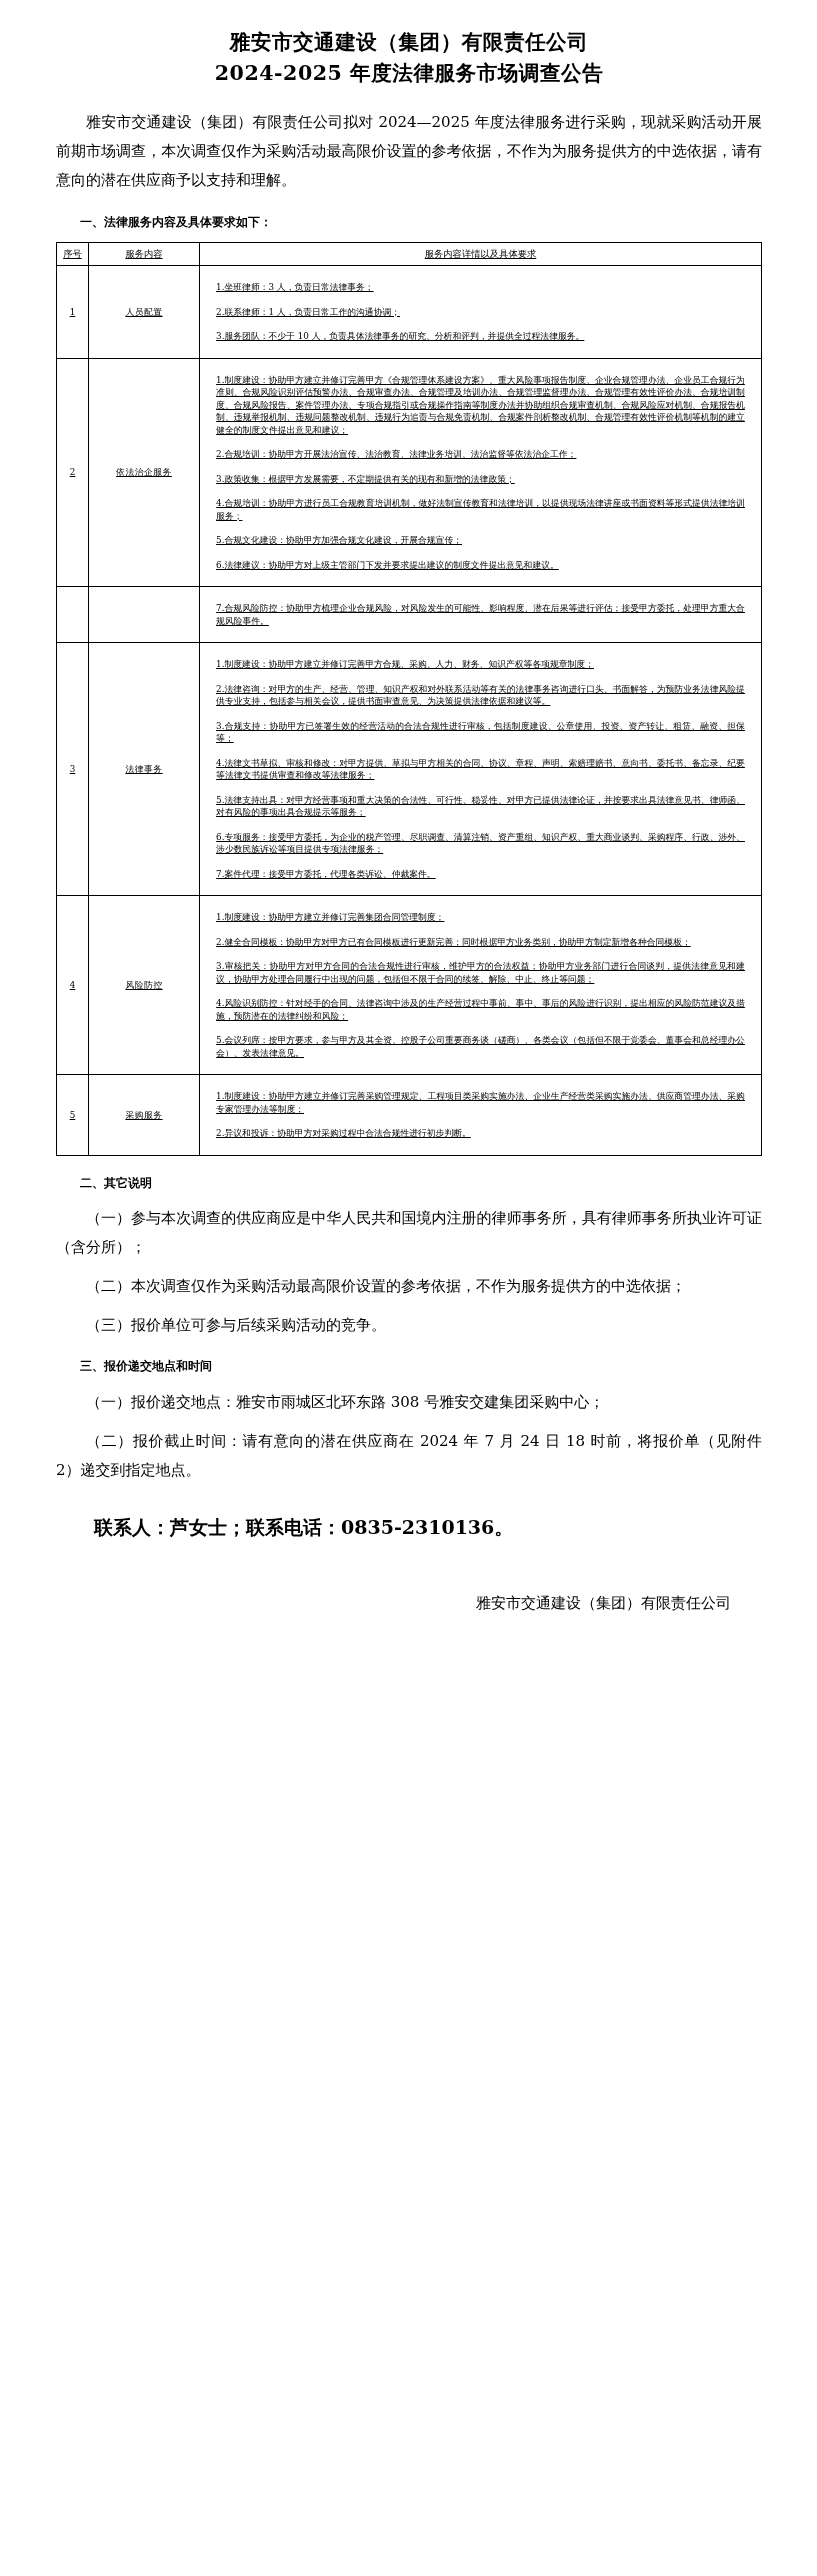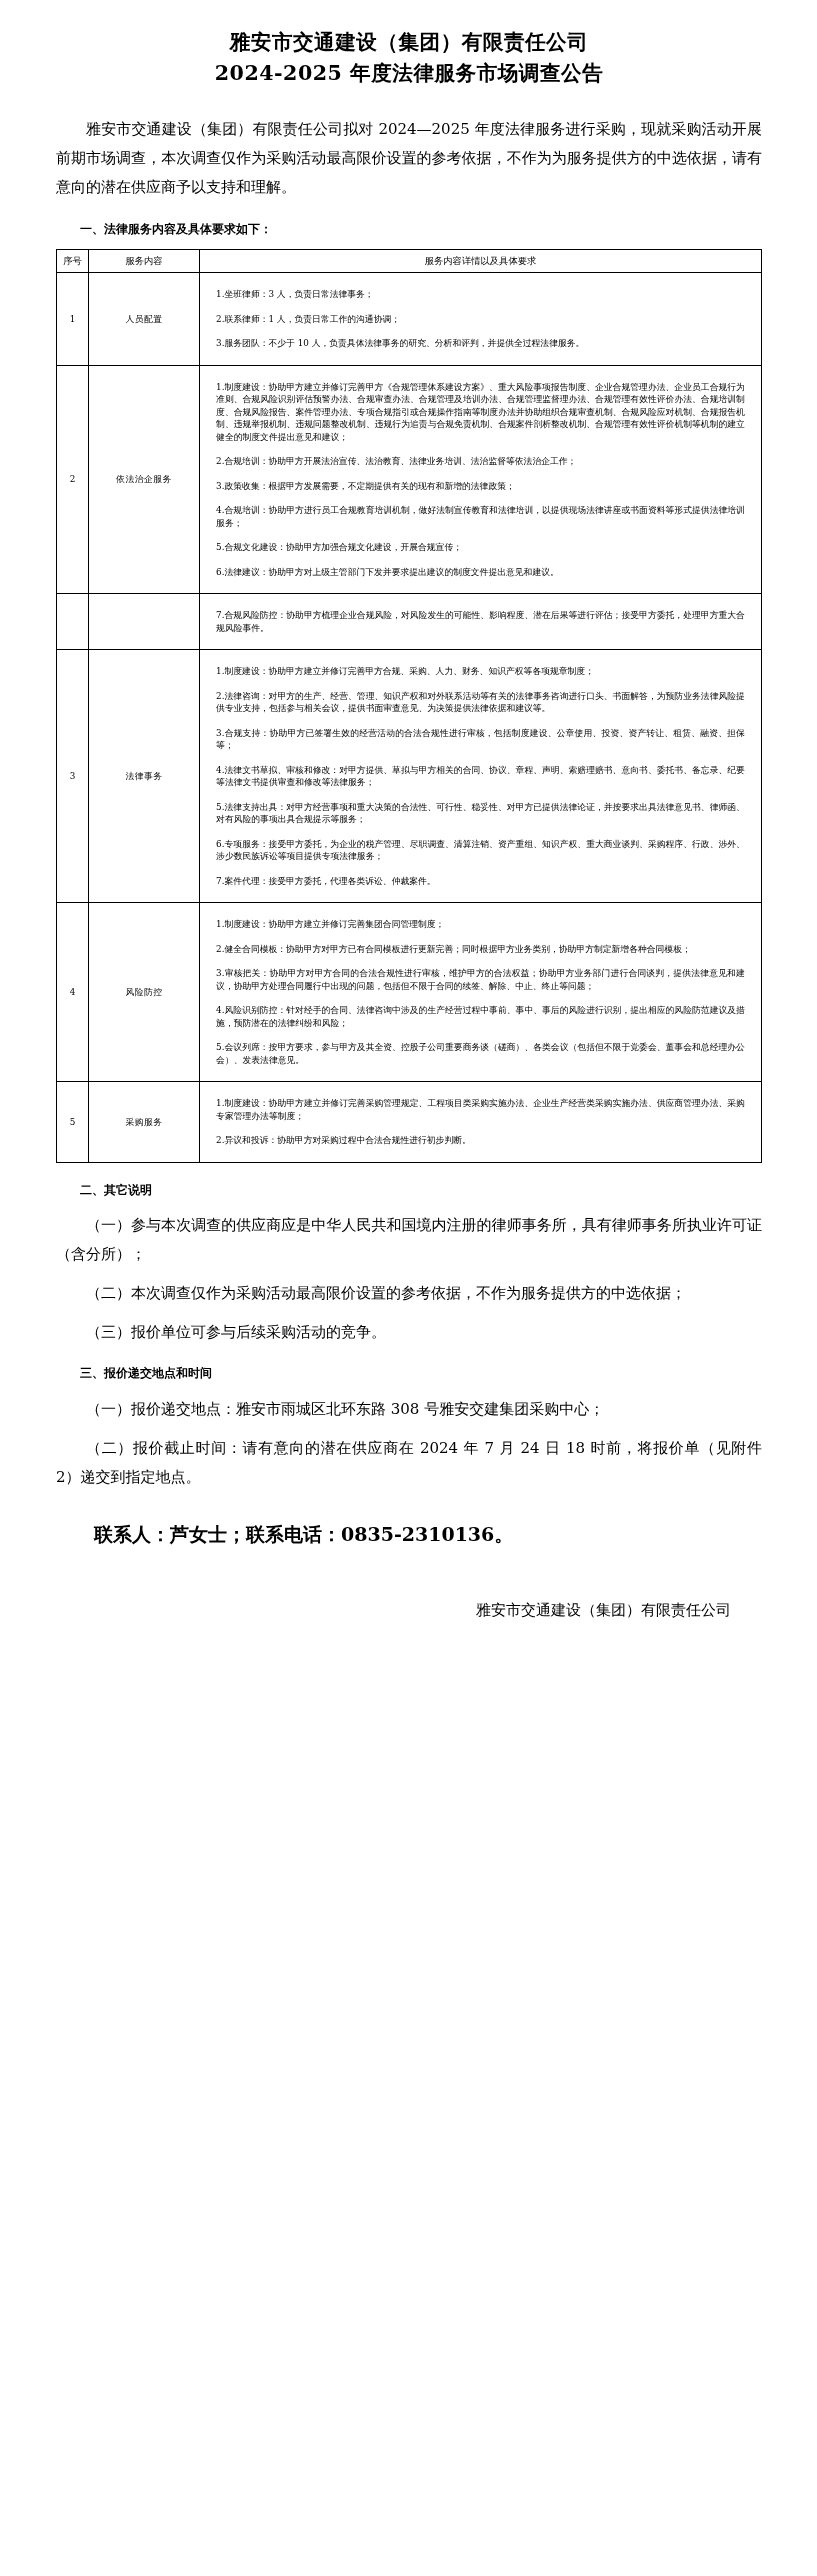--- a/index.html
+++ b/index.html
@@ -32,41 +32,42 @@
   }
   .para {
     font-size: 15px;
     line-height: 1.95;
     text-align: justify;
     text-justify: inter-ideograph;
     text-indent: 2em;
     margin: 0;
   }
   .body-block {
-    margin-top: 26px;
+    margin-top: 19px;
   }
   .section-head {
     font-size: 12px;
     font-weight: bold;
     line-height: 1.95;
     text-indent: 2em;
     margin: 15.5px 0 7.2px 0;
   }
   table.svc {
     border-collapse: collapse;
     width: 100%;
     table-layout: fixed;
     margin: 3.1px 0 0 0;
   }
   table.svc th, table.svc td {
     border: 0.5px solid #000000;
     vertical-align: middle;
     padding: 3.1px 4.1px;
     font-size: 8.8px;
     line-height: 1.42;
+    text-decoration: underline;
   }
   table.svc th {
     text-align: center;
     font-weight: normal;
     font-size: 9.3px;
     padding: 4.6px 3.1px;
   }
   col.c-no { width: 32px; }
   col.c-name { width: 111px; }
   col.c-detail { width: auto; }

